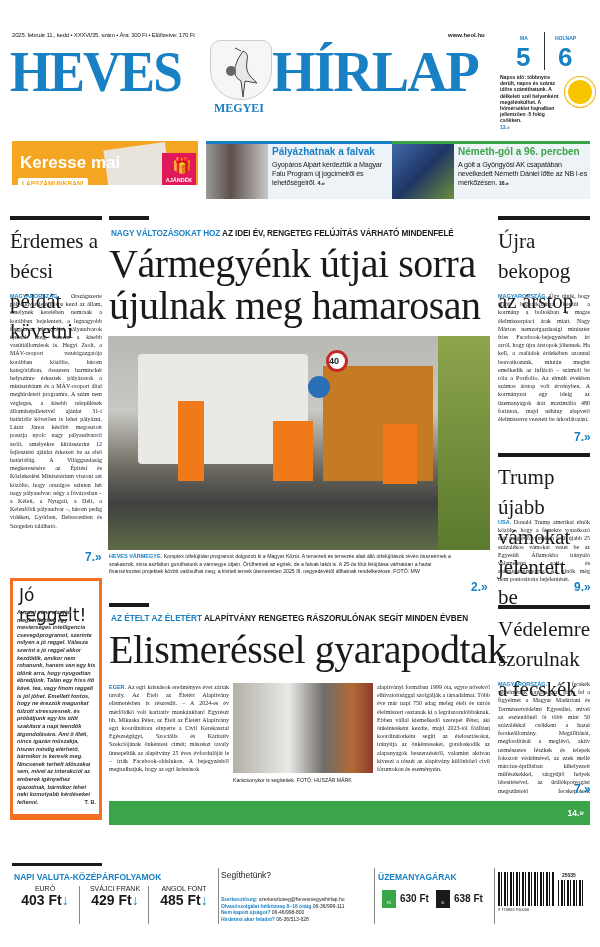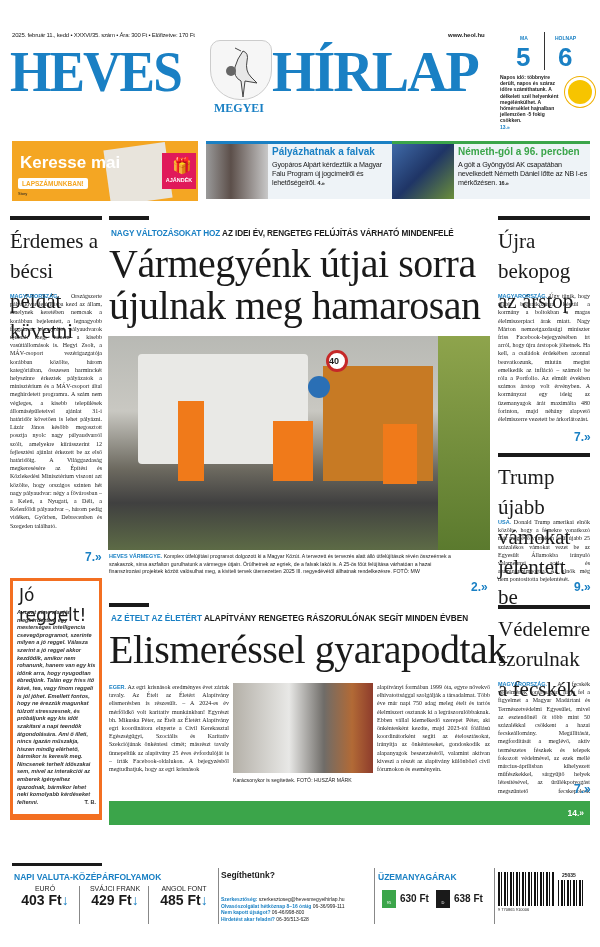--- a/index.html
+++ b/index.html
@@ -16,21 +16,21 @@
 #logo-right{left:272px;top:40px;font-family:"Liberation Serif",serif;font-weight:bold;color:#1a80c4;font-size:56px;letter-spacing:-2px}
 #megyei{left:214px;top:101px;font-family:"Liberation Serif",serif;font-weight:bold;color:#1a80c4;font-size:12px}
 #crest{left:210px;top:40px;width:62px;height:60px;border:1px solid #ccc;border-radius:10px 10px 30px 30px;background:#f6f6f6}
 
 #weather{left:500px;top:30px;width:100px;height:105px}
 .wday{position:absolute;font-size:5px;font-weight:bold;color:#1a80c4}
 .wnum{position:absolute;font-size:26px;font-weight:900;color:#1a80c4}
 #sun{position:absolute;left:40px;top:48px;width:28px;height:28px;border-radius:50%;background:#f7c400;box-shadow:0 0 0 3px #fff,0 0 0 4px #f0b000}
 #wtext{position:absolute;left:0;top:44px;width:100px;font-size:5px;line-height:6.2px;font-weight:bold}
 
-#ad{left:12px;top:141px;width:186px;height:60px;background:#f4a623;overflow:hidden}
+#ad{left:12px;top:141px;width:186px;height:44px;background:#f4a623;overflow:hidden}
 #ad-title{position:absolute;left:8px;top:12px;color:#fff;font-weight:bold;font-size:17px}
 #ad-sub{position:absolute;left:6px;top:37px;background:#fff;color:#f4a623;font-weight:bold;font-size:6.5px;padding:2px 4px;border-radius:2px}
 #ad-mag{position:absolute;left:95px;top:5px;width:62px;height:56px;background:#e8e4dc;transform:rotate(-8deg)}
 #ad-gift{position:absolute;left:150px;top:12px;width:34px;height:36px;background:#e0195a;color:#fff;font-size:5.5px;font-weight:bold;text-align:center;padding-top:24px}
 #ad-logo{position:absolute;left:6px;top:50px;font-size:4px;color:#222}
 .teaser{top:141px;height:58px;background:#eef3f7}
 .teaser .bar{position:absolute;left:0;top:0;right:0;height:3px}
 .teaser .img{position:absolute;left:0;top:3px;width:62px;height:55px;background:#8a8a8a}
 .teaser .t{position:absolute;left:66px;top:5px;font-weight:bold;font-size:10px}
 .teaser .d{position:absolute;left:66px;top:19px;right:2px;font-size:7.2px;line-height:9px;letter-spacing:-0.2px}
@@ -176,21 +176,21 @@
   <div class="v"><b>429 Ft</b><span>↓</span></div>
 </div>
 <div class="vline" style="left:148px;top:886px;height:38px"></div>
 <div class="abs fx" style="left:151px">
   <div class="n">ANGOL FONT</div>
   <div class="v"><b>485 Ft</b><span>↓</span></div>
 </div>
 <div class="vline" style="left:218px;top:868px;height:56px"></div>
 
 <div class="abs" id="help">
-  <div style="font-size:8.5px;font-weight:bold;margin-bottom:18px">Segíthetünk?</div>
+  <div style="font-size:8.5px;font-weight:normal;margin-bottom:18px">Segíthetünk?</div>
   <div><b class="blue">Szerkesztőség:</b> <span>szerkesztoseg@hevesmegyeihirlap.hu</span></div>
   <div><b class="blue">Olvasószolgálat hétköznap 8–16 óráig</b> <span>06-36/999-111</span></div>
   <div><b class="blue">Nem kapott újságot?</b> <span>06-46/998-800</span></div>
   <div><b class="blue">Hirdetést akar feladni?</b> <span>06-36/513-628</span></div>
 </div>
 <div class="vline" style="left:374px;top:868px;height:56px"></div>
 
 <div class="abs" id="fuel">
   <div class="blue" style="font-size:8.5px;font-weight:bold">ÜZEMANYAGÁRAK</div>
   <div style="position:absolute;left:4px;top:18px;width:14px;height:18px;background:#3ba54a;color:#fff;font-size:4px;text-align:center;padding-top:10px">95</div>

